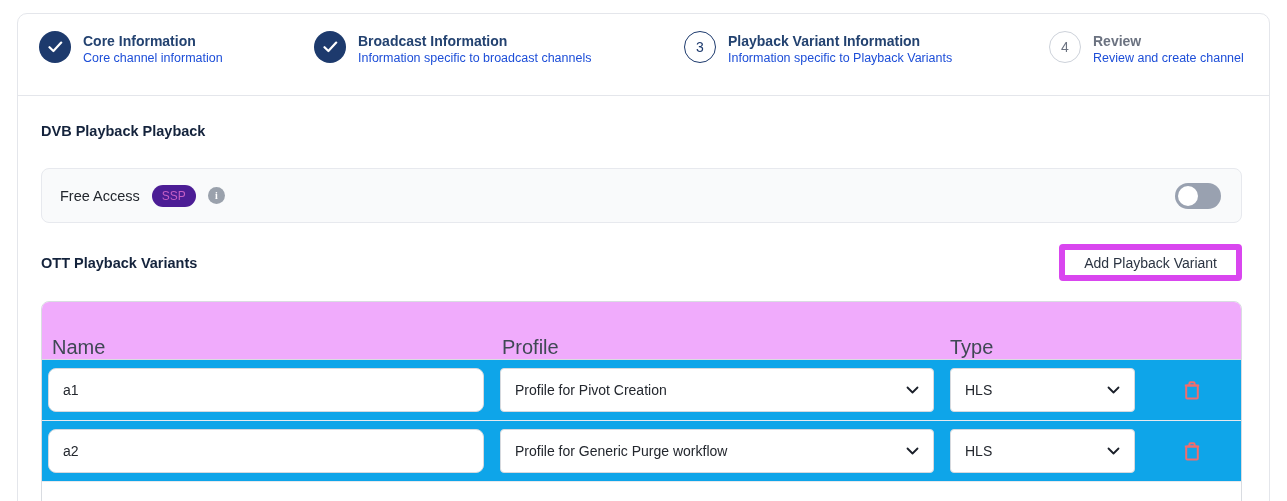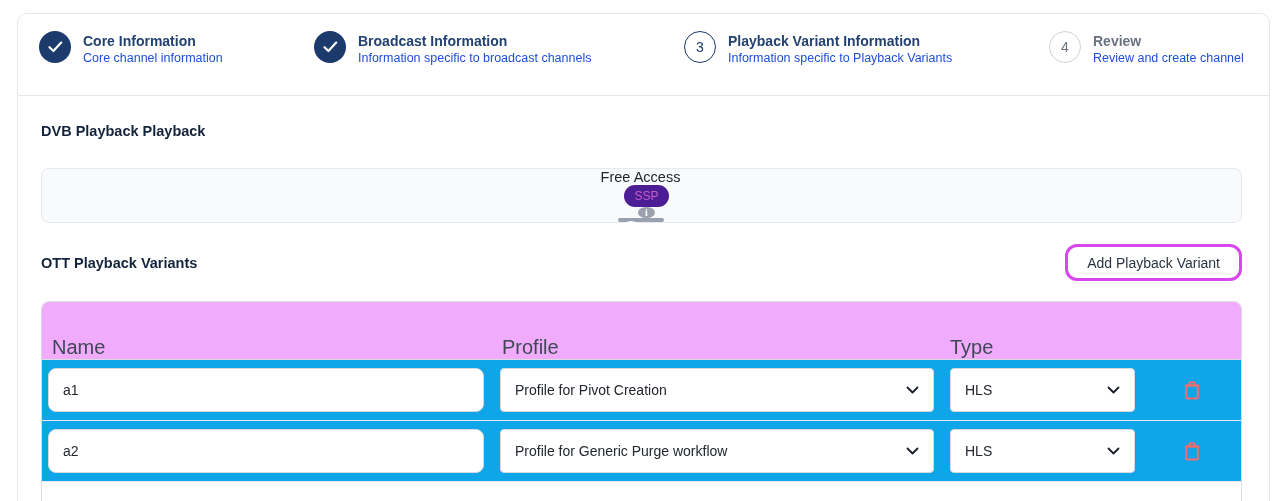--- a/index.html
+++ b/index.html
@@ -32,21 +32,21 @@
   .step-4 .step-title { color: #6b7280; }
 
   
   .content { padding: 0 27px 0 23px; }
   .section-heading { font-size: 14.5px; font-weight: 700; color: #14233c; }
   .dvb-heading { margin-top: 27px; }
 
   .free-access-card {
     margin-top: 29px; height: 55px; background: #f9fafb;
     border: 1px solid #e7e9ee; border-radius: 8px;
-    display: flex; align-items: center; padding: 0 20px 0 18px; flex-direction: column;
+    display: flex; align-items: center; padding: 0 20px 0 18px;
   }
   .free-access-label { font-size: 14.5px; color: #23272e; }
   .ssp-badge {
     margin-left: 12px; background: #4c1d95; color: #c45fc5;
     font-size: 12px; font-weight: 500; padding: 4px 10px; border-radius: 11px;
   }
   .info-icon {
     margin-left: 12px; width: 17px; height: 17px; border-radius: 50%;
     background: #9aa1ac; color: #ffffff; font-size: 10px; font-weight: 700;
     display: flex; align-items: center; justify-content: center; font-family: "Liberation Serif", serif;
@@ -58,22 +58,22 @@
   .toggle-knob {
     position: absolute; left: 3px; top: 3px; width: 20px; height: 20px;
     border-radius: 50%; background: #ffffff;
   }
 
   .ott-header {
     margin-top: 21px; display: flex; align-items: center; justify-content: space-between;
     height: 37px;
   }
   .add-btn {
-    height: 37px; padding: 0 19px; background: #ffffff; border: 3px solid #d946ef;
-    border-radius: 12px; font-size: 14px; color: #2b3442; font-weight: 500;
+    height: 37px; padding: 0 19px; background: #ffffff; border: 6px solid #d946ef;
+    border-radius: 4px; font-size: 14px; color: #2b3442; font-weight: 500;
     display: flex; align-items: center; cursor: pointer;
     font-family: "Liberation Sans", sans-serif;
   }
 
   
   .variants-table {
     margin-top: 20px; border: 1px solid #d9dce1; border-radius: 8px 8px 0 0;
     height: 230px; overflow: hidden; background: #fff;
   }
   .thead {

